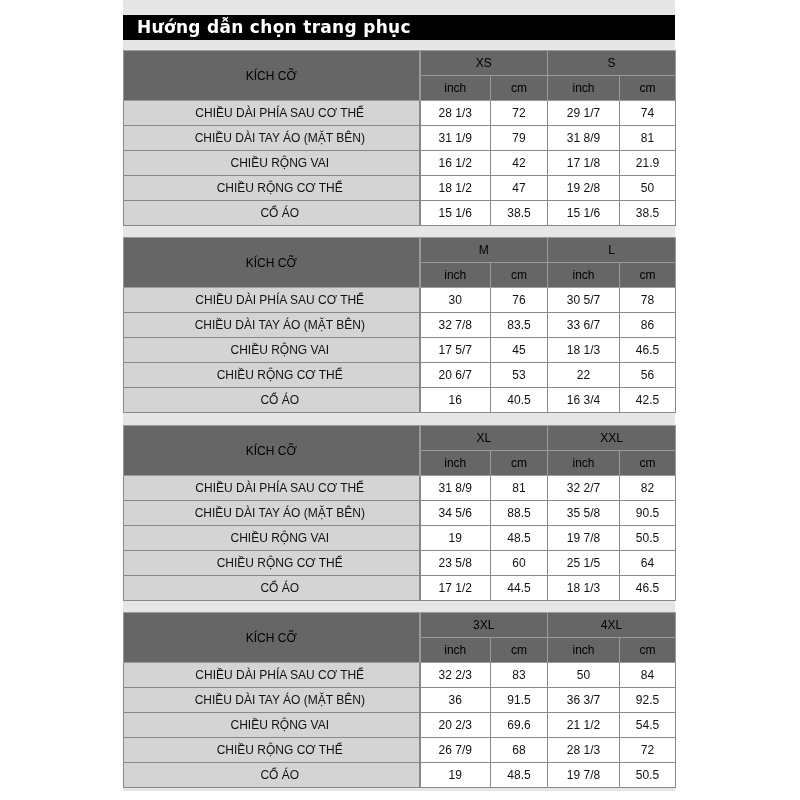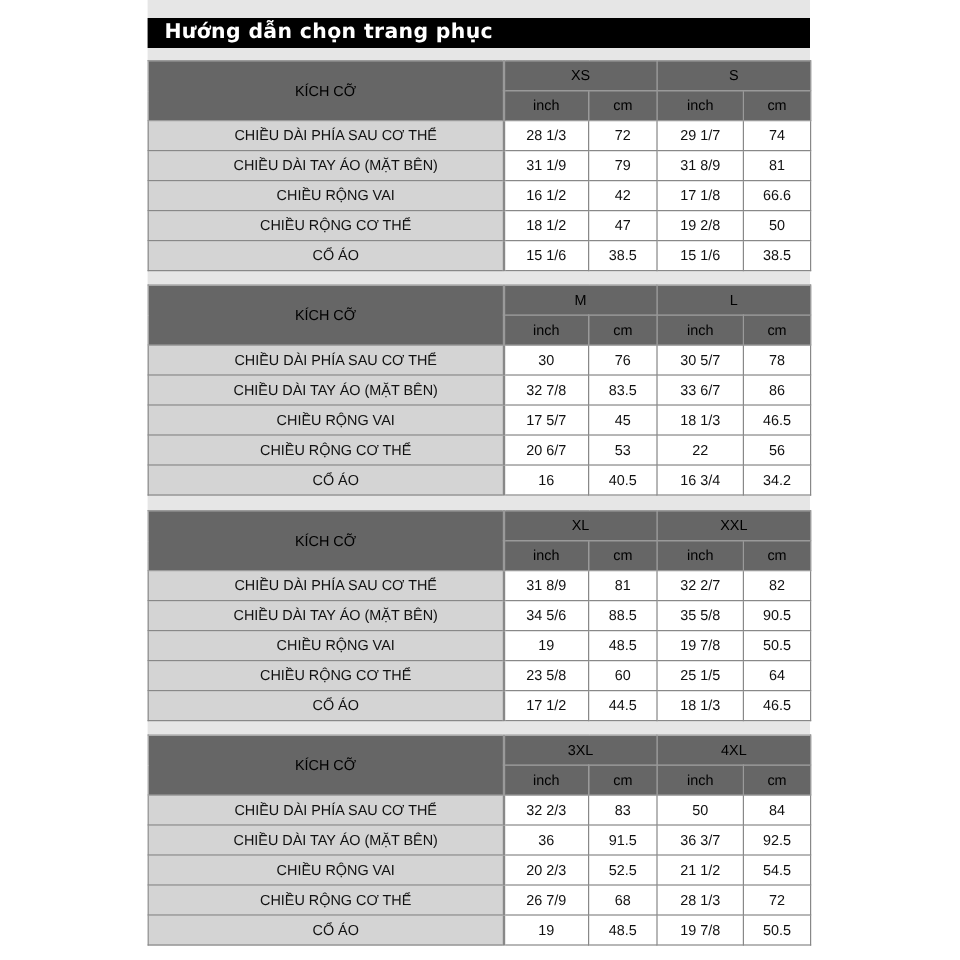--- a/index.html
+++ b/index.html
@@ -1,17 +1,17 @@
 <!DOCTYPE html>
 <html><head>
 <meta charset="utf-8">
 <style>
   html, body { margin: 0; padding: 0; }
   body { width: 800px; height: 800px; background: #ffffff; position: relative; overflow: hidden; font-family: "Liberation Sans", sans-serif; }
-  .page { position: absolute; left: 123px; top: 0; width: 552px; height: 612px; background: #e6e6e6; }
+  .page { position: absolute; left: 123px; top: 0; width: 552px; height: 791px; background: #e6e6e6; }
   .title-bar { position: absolute; left: 0; top: 15px; width: 552px; height: 25px; background: #000; }
   .title-text { position: absolute; left: 14px; top: 0; line-height: 25px; font-family: "DejaVu Sans", sans-serif; font-weight: bold; font-size: 17px; color: #fff; letter-spacing: 0.3px; }
   .block { position: absolute; left: 0; width: 552px; height: 175px; }
   table { border-collapse: collapse; width: 552px; table-layout: fixed; }
   td, th { padding: 0; text-align: center; font-size: 12px; height: 25px; box-sizing: border-box; }
   th { background: #666; color: #000000; font-weight: normal; border: 1px solid #9a9a9a; }
   th.label-head { border-right: 2px solid #9a9a9a; text-align: center; }
   td.row-label { background: #d4d4d4; color: #111; border: 1px solid #888; border-right: 2px solid #888; padding-left: 17px; }
   td.val { background: #fff; color: #111; border: 1px solid #888; }
 </style>
@@ -56,21 +56,21 @@
               <td class="val">31 1/9</td>
               <td class="val">79</td>
               <td class="val">31 8/9</td>
               <td class="val">81</td>
             </tr>
             <tr>
               <td class="row-label">CHIỀU RỘNG VAI</td>
               <td class="val">16 1/2</td>
               <td class="val">42</td>
               <td class="val">17 1/8</td>
-              <td class="val">66.6</td>
+              <td class="val">21.9</td>
             </tr>
             <tr>
               <td class="row-label">CHIỀU RỘNG CƠ THỂ</td>
               <td class="val">18 1/2</td>
               <td class="val">47</td>
               <td class="val">19 2/8</td>
               <td class="val">50</td>
             </tr>
             <tr>
               <td class="row-label">CỔ ÁO</td>
@@ -129,21 +129,21 @@
               <td class="val">20 6/7</td>
               <td class="val">53</td>
               <td class="val">22</td>
               <td class="val">56</td>
             </tr>
             <tr>
               <td class="row-label">CỔ ÁO</td>
               <td class="val">16</td>
               <td class="val">40.5</td>
               <td class="val">16 3/4</td>
-              <td class="val">34.2</td>
+              <td class="val">42.5</td>
             </tr>
           </tbody>
         </table>
       </div>
       <div class="block" style="top: 425px;">
         <table>
           <colgroup>
             <col style="width:296px">
             <col style="width:71px">
             <col style="width:57px">
@@ -231,21 +231,21 @@
             <tr>
               <td class="row-label">CHIỀU DÀI TAY ÁO (MẶT BÊN)</td>
               <td class="val">36</td>
               <td class="val">91.5</td>
               <td class="val">36 3/7</td>
               <td class="val">92.5</td>
             </tr>
             <tr>
               <td class="row-label">CHIỀU RỘNG VAI</td>
               <td class="val">20 2/3</td>
-              <td class="val">52.5</td>
+              <td class="val">69.6</td>
               <td class="val">21 1/2</td>
               <td class="val">54.5</td>
             </tr>
             <tr>
               <td class="row-label">CHIỀU RỘNG CƠ THỂ</td>
               <td class="val">26 7/9</td>
               <td class="val">68</td>
               <td class="val">28 1/3</td>
               <td class="val">72</td>
             </tr>

